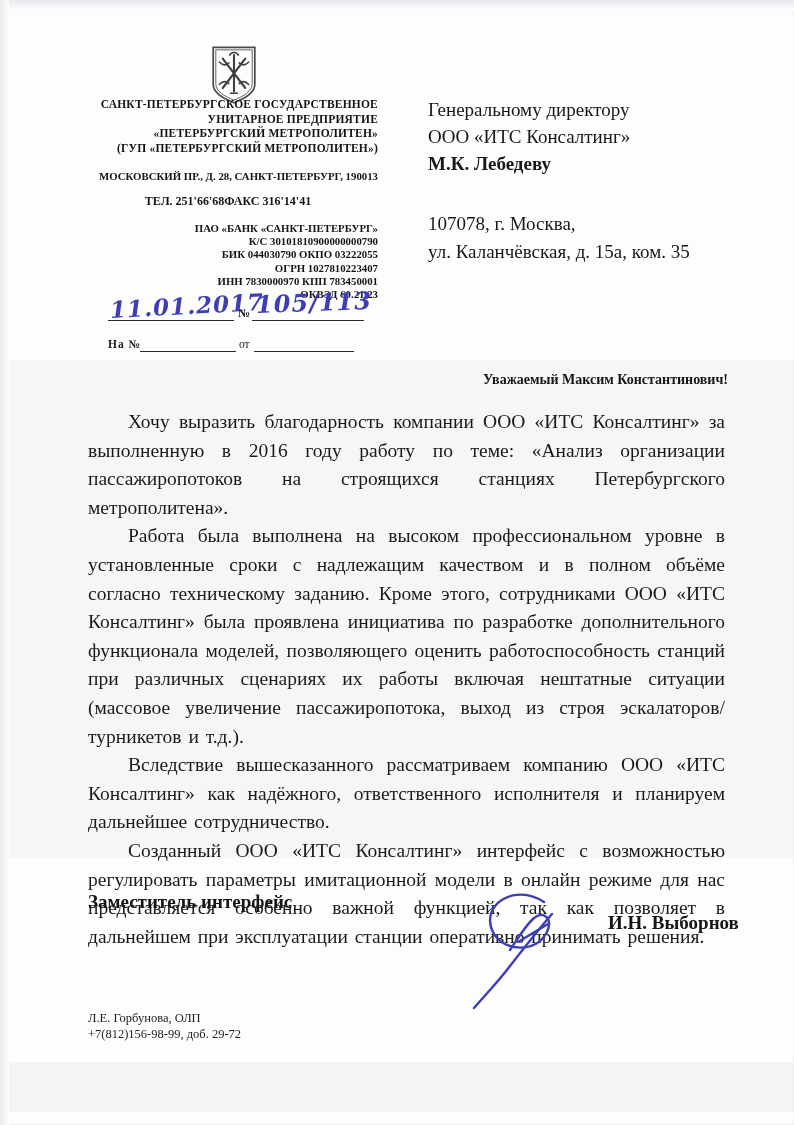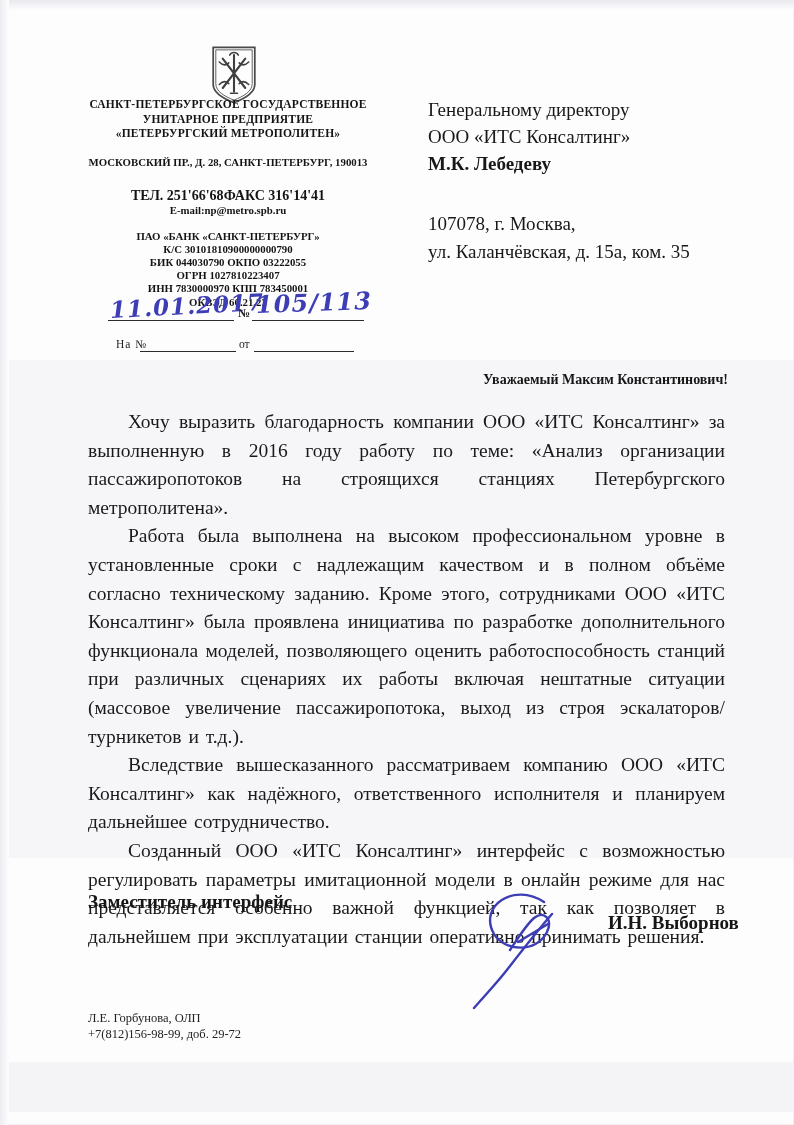--- a/index.html
+++ b/index.html
@@ -17,38 +17,38 @@
   .scan-band{position:absolute;left:0;width:794px;background:#f1f1f4;opacity:.55;pointer-events:none;}
   .scan-band.mid{top:360px;height:498px;}
   .scan-band.bottom{top:1062px;height:50px;opacity:.8;}
   .page-edge-top{position:absolute;top:0;left:0;width:794px;height:10px;background:linear-gradient(#e9e9ee,#fdfdfe);pointer-events:none;}
   .page-edge-left{position:absolute;top:0;left:0;width:9px;height:1125px;background:linear-gradient(90deg,#ececf0,#fdfdfe);pointer-events:none;}
 
   
   .emblem{position:absolute;left:208px;top:44px;width:52px;height:62px;}
 
   
-  .letterhead{position:absolute;left:78px;top:97px;width:300px;text-align:center;font-weight:bold;color:#141414;}
+  .letterhead{position:absolute;left:78px;top:97px;width:300px;text-align:right;font-weight:bold;color:#141414;}
   .lh-org{font-size:11.5px;line-height:14.5px;letter-spacing:.2px;}
   .lh-address{margin-top:15px;font-size:10.8px;line-height:13px;}
-  .lh-telfax{margin-top:19px;font-size:14px;display:flex;justify-content:center;}
+  .lh-telfax{margin-top:11px;font-size:12px;display:flex;justify-content:center;}
   .lh-email{font-size:10.8px;line-height:13px;}
   .lh-bank{margin-top:13px;font-size:10.8px;line-height:13.2px;}
 
   
   .ref{position:absolute;left:108px;top:288px;width:280px;font-size:12px;}
   .hand{font-family:"DejaVu Serif","Liberation Serif",serif;font-style:italic;font-weight:bold;color:#3d3db5;}
   .ref-row{position:relative;height:40px;}
   .hand-date{position:absolute;left:2px;top:4px;font-size:23px;transform:rotate(-3deg);letter-spacing:1px;}
   .ref-line1{position:absolute;left:0;top:32px;width:126px;border-bottom:1.2px solid #2a2a2a;}
   .ref-no{position:absolute;left:130px;top:18px;font-weight:bold;font-size:12px;color:#222;}
   .hand-num{position:absolute;left:148px;top:0px;font-size:24px;transform:rotate(-2deg);letter-spacing:1px;}
   .ref-line2{position:absolute;left:144px;top:32px;width:112px;border-bottom:1.2px solid #2a2a2a;}
   .ref-bottom{position:relative;margin-top:8px;height:18px;font-size:11.5px;color:#222;}
-  .ref-na{position:absolute;left:8px;top:2px;font-weight:normal;letter-spacing:1px;}
+  .ref-na{position:absolute;left:0;top:2px;font-weight:bold;letter-spacing:1px;}
   .ref-line3{position:absolute;left:32px;top:15px;width:96px;border-bottom:1px solid #2a2a2a;}
   .ref-ot{position:absolute;left:131px;top:2px;}
   .ref-line4{position:absolute;left:146px;top:15px;width:100px;border-bottom:1px solid #2a2a2a;}
 
   
   .recipient{position:absolute;left:428px;top:96px;width:320px;font-size:19px;line-height:27px;color:#181818;}
   .recipient .name{font-weight:bold;}
   .recipient .addr{margin-top:33px;line-height:28px;}
 
   
@@ -94,27 +94,27 @@
         <path d="M26 56 L34 56"></path>
       </g>
     </svg>
   </div>
 
   <div class="letterhead">
     <div class="lh-org">
       <div>САНКТ-ПЕТЕРБУРГСКОЕ  ГОСУДАРСТВЕННОЕ</div>
       <div>УНИТАРНОЕ  ПРЕДПРИЯТИЕ</div>
       <div>«ПЕТЕРБУРГСКИЙ МЕТРОПОЛИТЕН»</div>
+      <div>(ГУП «ПЕТЕРБУРГСКИЙ МЕТРОПОЛИТЕН»)</div>
     </div>
     <div class="lh-address">МОСКОВСКИЙ ПР., Д. 28, САНКТ-ПЕТЕРБУРГ, 190013</div>
     <div class="lh-telfax">
       <span>ТЕЛ. 251'66'68</span>
       <span>ФАКС 316'14'41</span>
     </div>
-    <div class="lh-email">E-mail:np@metro.spb.ru</div>
     <div class="lh-bank">
       <div>ПАО «БАНК «САНКТ-ПЕТЕРБУРГ»</div>
       <div>К/С 30101810900000000790</div>
       <div>БИК 044030790 ОКПО 03222055</div>
       <div>ОГРН 1027810223407</div>
       <div>ИНН 7830000970 КПП 783450001</div>
       <div>ОКВЭД  60.21.23</div>
     </div>
   </div>
 

